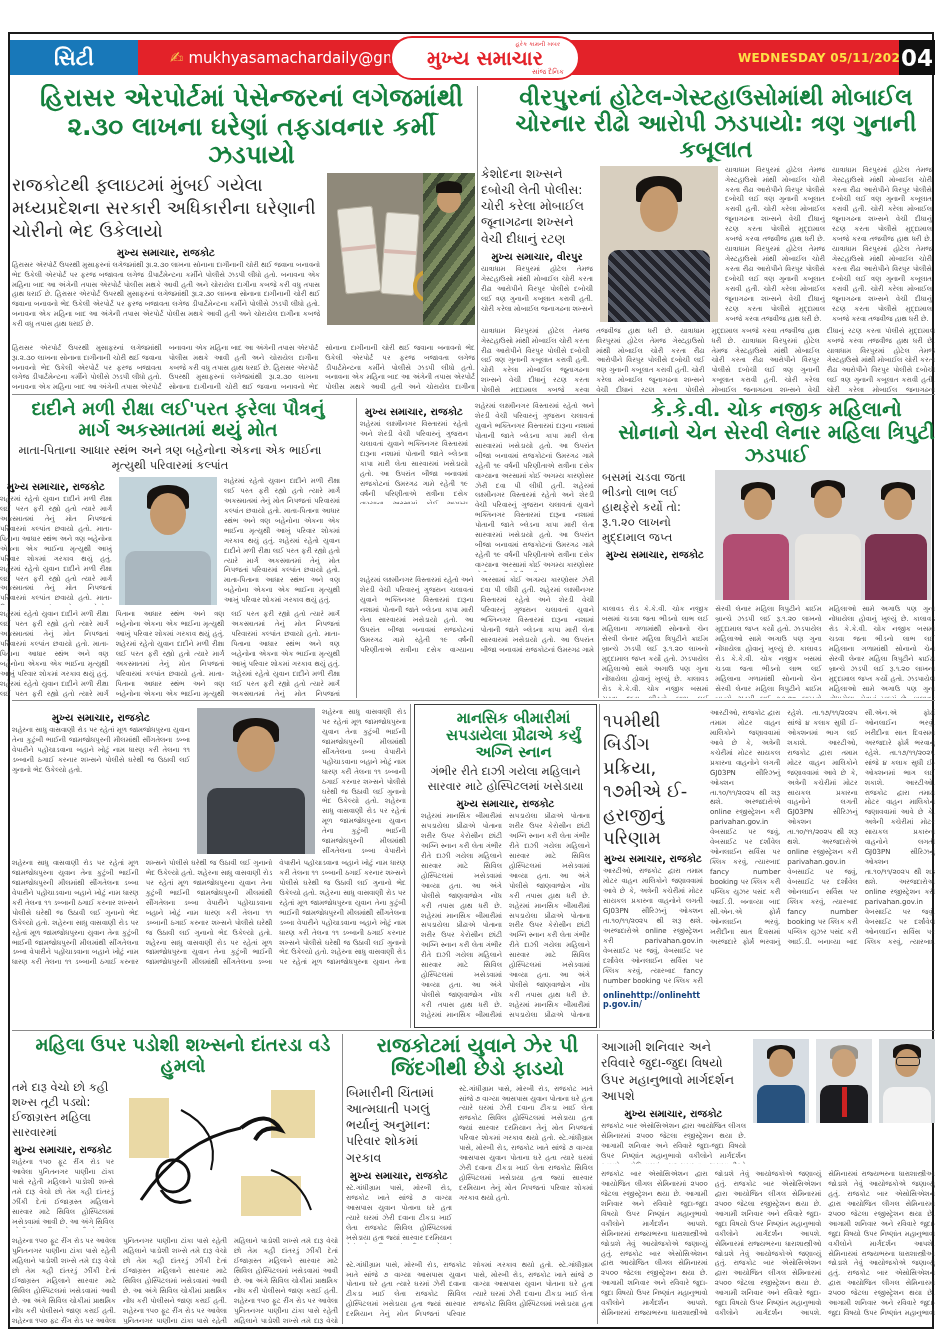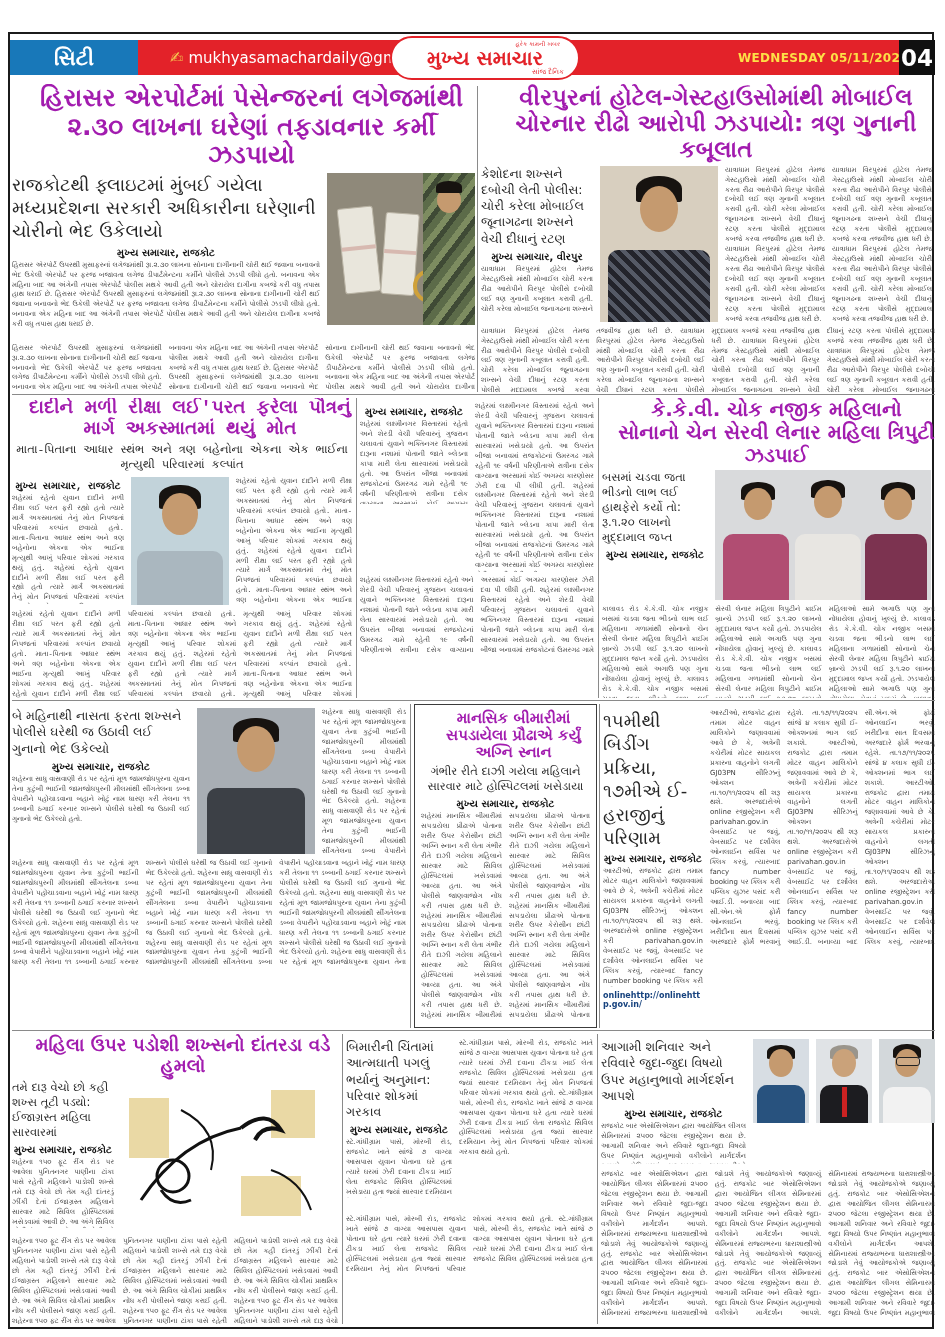--- a/index.html
+++ b/index.html
@@ -18,21 +18,21 @@
   .masthead .mt-top{font-size:6px;color:#e32229;align-self:flex-end;margin-right:18px;}
   .masthead .mt-title{font-size:20px;font-weight:800;color:#e32229;line-height:1;}
   .masthead .mt-bot{font-size:7px;color:#e32229;align-self:flex-end;margin-right:14px;}
   .hdr-date{position:absolute;right:200px;color:#fde047;font-size:12px;font-weight:bold;letter-spacing:.3px;}
   .hdr-date{right:auto;left:600px;}
   .pageno{position:absolute;left:899px;top:40px;width:36px;height:35px;background:#101010;color:#fff;
     display:flex;align-items:center;justify-content:center;font-size:23px;font-weight:bold;}
 
   
   .art{position:absolute;overflow:hidden;box-sizing:border-box;}
-  .hl{font-weight:800;color:#a21caf;text-align:center;line-height:1.14;margin:0 0 3px 16px;}
+  .hl{font-weight:800;color:#15803d;text-align:center;line-height:1.14;margin:0 0 3px 16px;}
   .h26{font-size:25px;} .h24{font-size:23px;} .h21{font-size:20px;} .h19{font-size:18.5px;} .h16{font-size:15px;}
   .sub{color:#242424;line-height:1.3;text-align:left;}
   .s14{font-size:18px;} .s13{font-size:12.5px;} .s12{font-size:11.5px;}
   .by{font-size:10px;font-weight:bold;color:#111;text-align:center;margin:4px 0 2px 0;}
   .bt{font-size:7px;line-height:1.42;color:#3b3b3b;text-align:justify;overflow:hidden;}
   .c2{column-count:2;column-gap:7px;} .c3{column-count:3;column-gap:7px;} .c4{column-count:4;column-gap:7px;}
   .row{display:flex;gap:7px;}
   .col{min-width:0;}
   .link{font-size:8px;color:#16427e;font-weight:bold;word-break:break-all;margin-top:4px;}
 
@@ -119,21 +119,21 @@
         <div class="hair" style="left:36px;top:10px;width:46px;height:26px;"></div>
         <div class="face" style="left:40px;top:20px;width:38px;height:46px;"></div>
         <div class="torso plaid" style="left:8px;width:102px;height:72px;"></div>
       </div>
       <div class="col bt" style="width:100px;height:156px;">યાત્રાધામ વિરપુરમાં હોટેલ તેમજ ગેસ્ટહાઉસો માંથી મોબાઈલ ચોરી કરતા રીઢા આરોપીને વિરપુર પોલીસે દબોચી લઈ ત્રણ ગુનાની કબૂલાત કરાવી હતી. ચોરી કરેલા મોબાઈલ જૂનાગઢના શખ્સને વેચી દીધાનું રટણ કરતા પોલીસે મુદ્દામાલ કબજે કરવા તજવીજ હાથ ધરી છે. યાત્રાધામ વિરપુરમાં હોટેલ તેમજ ગેસ્ટહાઉસો માંથી મોબાઈલ ચોરી કરતા રીઢા આરોપીને વિરપુર પોલીસે દબોચી લઈ ત્રણ ગુનાની કબૂલાત કરાવી હતી. ચોરી કરેલા મોબાઈલ જૂનાગઢના શખ્સને વેચી દીધાનું રટણ કરતા પોલીસે મુદ્દામાલ કબજે કરવા તજવીજ હાથ ધરી છે. </div>
       <div class="col bt" style="width:100px;height:156px;">યાત્રાધામ વિરપુરમાં હોટેલ તેમજ ગેસ્ટહાઉસો માંથી મોબાઈલ ચોરી કરતા રીઢા આરોપીને વિરપુર પોલીસે દબોચી લઈ ત્રણ ગુનાની કબૂલાત કરાવી હતી. ચોરી કરેલા મોબાઈલ જૂનાગઢના શખ્સને વેચી દીધાનું રટણ કરતા પોલીસે મુદ્દામાલ કબજે કરવા તજવીજ હાથ ધરી છે. યાત્રાધામ વિરપુરમાં હોટેલ તેમજ ગેસ્ટહાઉસો માંથી મોબાઈલ ચોરી કરતા રીઢા આરોપીને વિરપુર પોલીસે દબોચી લઈ ત્રણ ગુનાની કબૂલાત કરાવી હતી. ચોરી કરેલા મોબાઈલ જૂનાગઢના શખ્સને વેચી દીધાનું રટણ કરતા પોલીસે મુદ્દામાલ કબજે કરવા તજવીજ હાથ ધરી છે. </div>
     </div>
     <div class="bt c4" style="height:76px;margin-top:5px;">યાત્રાધામ વિરપુરમાં હોટેલ તેમજ ગેસ્ટહાઉસો માંથી મોબાઈલ ચોરી કરતા રીઢા આરોપીને વિરપુર પોલીસે દબોચી લઈ ત્રણ ગુનાની કબૂલાત કરાવી હતી. ચોરી કરેલા મોબાઈલ જૂનાગઢના શખ્સને વેચી દીધાનું રટણ કરતા પોલીસે મુદ્દામાલ કબજે કરવા તજવીજ હાથ ધરી છે. યાત્રાધામ વિરપુરમાં હોટેલ તેમજ ગેસ્ટહાઉસો માંથી મોબાઈલ ચોરી કરતા રીઢા આરોપીને વિરપુર પોલીસે દબોચી લઈ ત્રણ ગુનાની કબૂલાત કરાવી હતી. ચોરી કરેલા મોબાઈલ જૂનાગઢના શખ્સને વેચી દીધાનું રટણ કરતા પોલીસે મુદ્દામાલ કબજે કરવા તજવીજ હાથ ધરી છે. યાત્રાધામ વિરપુરમાં હોટેલ તેમજ ગેસ્ટહાઉસો માંથી મોબાઈલ ચોરી કરતા રીઢા આરોપીને વિરપુર પોલીસે દબોચી લઈ ત્રણ ગુનાની કબૂલાત કરાવી હતી. ચોરી કરેલા મોબાઈલ જૂનાગઢના શખ્સને વેચી દીધાનું રટણ કરતા પોલીસે મુદ્દામાલ કબજે કરવા તજવીજ હાથ ધરી છે. યાત્રાધામ વિરપુરમાં હોટેલ તેમજ ગેસ્ટહાઉસો માંથી મોબાઈલ ચોરી કરતા રીઢા આરોપીને વિરપુર પોલીસે દબોચી લઈ ત્રણ ગુનાની કબૂલાત કરાવી હતી. ચોરી કરેલા મોબાઈલ જૂનાગઢના શખ્સને વેચી દીધાનું રટણ કરતા પોલીસે મુદ્દામાલ કબજે કરવા તજવીજ હાથ ધરી છે. </div>
   </div>
 
-  <div class="art" style="left:12px;top:398px;width:340px;height:300px;font-family:Liberation Mono, monospace;">
+  <div class="art" style="left:0;top:398px;width:340px;height:300px;">
     <h1 class="hl h19">દાદીને મળી રીક્ષા લઈ'પરત ફરેલા પૌત્રનું માર્ગ અકસ્માતમાં થયું મોત</h1>
     <div class="sub s12" style="text-align:center;">માતા-પિતાના આધાર સ્થંભ અને ત્રણ બહેનોના એકના એક ભાઈના મૃત્યુથી પરિવારમાં કલ્પાંત</div>
     <div class="row" style="margin-top:4px;">
       <div class="col" style="width:112px;">
         <div class="by">મુખ્ય સમાચાર, રાજકોટ</div>
         <div class="bt" style="height:110px;">શહેરમાં રહેતો યુવાન દાદીને મળી રીક્ષા લઈ પરત ફરી રહ્યો હતો ત્યારે માર્ગ અકસ્માતમાં તેનું મોત નિપજતાં પરિવારમાં કલ્પાંત છવાયો હતો. માતા-પિતાના આધાર સ્થંભ અને ત્રણ બહેનોના એકના એક ભાઈના મૃત્યુથી આખું પરિવાર શોકમાં ગરકાવ થયું હતું. શહેરમાં રહેતો યુવાન દાદીને મળી રીક્ષા લઈ પરત ફરી રહ્યો હતો ત્યારે માર્ગ અકસ્માતમાં તેનું મોત નિપજતાં પરિવારમાં કલ્પાંત છવાયો હતો. માતા-પિતાના આધાર સ્થંભ અને ત્રણ બહેનોના એકના એક ભાઈના મૃત્યુથી આખું પરિવાર શોકમાં ગરકાવ થયું હતું. </div>
       </div>
       <div class="photo" style="width:98px;height:128px;background:#c2d3da;">
         <div class="hair" style="left:28px;top:8px;width:42px;height:24px;"></div>
         <div class="face" style="left:31px;top:16px;width:36px;height:42px;"></div>
@@ -173,21 +173,20 @@
         <div class="face" style="left:169px;top:18px;width:28px;height:32px;"></div>
         <div class="torso" style="left:150px;width:62px;height:66px;background:#7c3350;"></div>
       </div>
     </div>
     <div class="bt c3" style="height:112px;margin-top:5px;">કાલાવડ રોડ કે.કે.વી. ચોક નજીક બસમાં ચડવા જતા ભીડનો લાભ લઈ મહિલાના ગળામાંથી સોનાનો ચેન સેરવી લેનાર મહિલા ત્રિપુટીને ક્રાઈમ બ્રાન્ચે ઝડપી લઈ રૂ.૧.૨૦ લાખનો મુદ્દામાલ જપ્ત કર્યો હતો. ઝડપાયેલ મહિલાઓ સામે અગાઉ પણ ગુના નોંધાયેલા હોવાનું ખુલ્યું છે. કાલાવડ રોડ કે.કે.વી. ચોક નજીક બસમાં ચડવા જતા ભીડનો લાભ લઈ મહિલાના ગળામાંથી સોનાનો ચેન સેરવી લેનાર મહિલા ત્રિપુટીને ક્રાઈમ બ્રાન્ચે ઝડપી લઈ રૂ.૧.૨૦ લાખનો મુદ્દામાલ જપ્ત કર્યો હતો. ઝડપાયેલ મહિલાઓ સામે અગાઉ પણ ગુના નોંધાયેલા હોવાનું ખુલ્યું છે. કાલાવડ રોડ કે.કે.વી. ચોક નજીક બસમાં ચડવા જતા ભીડનો લાભ લઈ મહિલાના ગળામાંથી સોનાનો ચેન સેરવી લેનાર મહિલા ત્રિપુટીને ક્રાઈમ બ્રાન્ચે ઝડપી લઈ રૂ.૧.૨૦ લાખનો મુદ્દામાલ જપ્ત કર્યો હતો. ઝડપાયેલ મહિલાઓ સામે અગાઉ પણ ગુના નોંધાયેલા હોવાનું ખુલ્યું છે. કાલાવડ રોડ કે.કે.વી. ચોક નજીક બસમાં ચડવા જતા ભીડનો લાભ લઈ મહિલાના ગળામાંથી સોનાનો ચેન સેરવી લેનાર મહિલા ત્રિપુટીને ક્રાઈમ બ્રાન્ચે ઝડપી લઈ રૂ.૧.૨૦ લાખનો મુદ્દામાલ જપ્ત કર્યો હતો. ઝડપાયેલ મહિલાઓ સામે અગાઉ પણ ગુના નોંધાયેલા હોવાનું ખુલ્યું છે. કાલાવડ રોડ કે.કે.વી. ચોક નજીક બસમાં ચડવા જતા ભીડનો લાભ લઈ મહિલાના ગળામાંથી સોનાનો ચેન સેરવી લેનાર મહિલા ત્રિપુટીને ક્રાઈમ બ્રાન્ચે ઝડપી લઈ રૂ.૧.૨૦ લાખનો મુદ્દામાલ જપ્ત કર્યો હતો. ઝડપાયેલ મહિલાઓ સામે અગાઉ પણ ગુના નોંધાયેલા હોવાનું ખુલ્યું છે. </div>
   </div>
 
   <div class="art" style="left:12px;top:704px;width:394px;height:324px;">
     <div class="row" style="margin-top:4px;">
       <div class="col" style="width:178px;">
-        <div class="sub s13">બે મહિનાથી નાસતા ફરતા શખ્સને પોલીસે ઘરેથી જ ઉઠાવી લઈ ગુનાનો ભેદ ઉકેલ્યો</div>
         <div class="by">મુખ્ય સમાચાર, રાજકોટ</div>
         <div class="bt" style="height:62px;">શહેરના સાધુ વાસવાણી રોડ પર રહેતાં મૂળ જામજોધપુરના યુવાન તેના કુટુંબી ભાઈની જામજોધપુરની મીલમાંથી સીંગતેલના ડબ્બા વેપારીને પહોંચાડવાના બહાને ખોટું નામ ધારણ કરી તેલના ૧૧ ડબ્બાની ઠગાઈ કરનાર શખ્સને પોલીસે ઘરેથી જ ઉઠાવી લઈ ગુનાનો ભેદ ઉકેલ્યો હતો. </div>
       </div>
       <div class="photo" style="width:118px;height:146px;background:#a8aeb4;">
         <div class="hair" style="left:36px;top:10px;width:46px;height:24px;"></div>
         <div class="face" style="left:40px;top:18px;width:38px;height:46px;"></div>
         <div class="torso" style="left:10px;width:98px;height:66px;background:#3c4046;"></div>
       </div>
       <div class="col bt" style="flex:1;height:146px;">શહેરના સાધુ વાસવાણી રોડ પર રહેતાં મૂળ જામજોધપુરના યુવાન તેના કુટુંબી ભાઈની જામજોધપુરની મીલમાંથી સીંગતેલના ડબ્બા વેપારીને પહોંચાડવાના બહાને ખોટું નામ ધારણ કરી તેલના ૧૧ ડબ્બાની ઠગાઈ કરનાર શખ્સને પોલીસે ઘરેથી જ ઉઠાવી લઈ ગુનાનો ભેદ ઉકેલ્યો હતો. શહેરના સાધુ વાસવાણી રોડ પર રહેતાં મૂળ જામજોધપુરના યુવાન તેના કુટુંબી ભાઈની જામજોધપુરની મીલમાંથી સીંગતેલના ડબ્બા વેપારીને પહોંચાડવાના બહાને ખોટું નામ ધારણ કરી તેલના ૧૧ ડબ્બાની ઠગાઈ કરનાર શખ્સને પોલીસે ઘરેથી જ ઉઠાવી લઈ ગુનાનો ભેદ ઉકેલ્યો હતો. </div>
     </div>
@@ -232,20 +231,21 @@
           <path d="M150 90 q 30 10 40 40" stroke="#111" stroke-width="2" fill="none"></path>
           <circle cx="52" cy="96" r="16" stroke="#111" stroke-width="3" fill="none"></circle>
           <path d="M40 110 q 12 18 30 10" stroke="#111" stroke-width="3" fill="none"></path>
         </svg>
       </div>
     </div>
     <div class="bt c3" style="height:96px;margin-top:5px;">શહેરના ૧૫૦ ફૂટ રીંગ રોડ પર આવેલા પુનિતનગર પાણીના ટાંકા પાસે રહેતી મહિલાને પાડોશી શખ્સે તમે દારૂ વેચો છો તેમ કહી દાંતરડું ઝીંકી દેતાં ઈજાગ્રસ્ત મહિલાને સારવાર માટે સિવિલ હોસ્પિટલમાં ખસેડવામાં આવી છે. આ અંગે સિવિલ ચોકીમાં પ્રાથમિક નોંધ કરી પોલીસને જાણ કરાઈ હતી. શહેરના ૧૫૦ ફૂટ રીંગ રોડ પર આવેલા પુનિતનગર પાણીના ટાંકા પાસે રહેતી મહિલાને પાડોશી શખ્સે તમે દારૂ વેચો છો તેમ કહી દાંતરડું ઝીંકી દેતાં ઈજાગ્રસ્ત મહિલાને સારવાર માટે સિવિલ હોસ્પિટલમાં ખસેડવામાં આવી છે. આ અંગે સિવિલ ચોકીમાં પ્રાથમિક નોંધ કરી પોલીસને જાણ કરાઈ હતી. શહેરના ૧૫૦ ફૂટ રીંગ રોડ પર આવેલા પુનિતનગર પાણીના ટાંકા પાસે રહેતી મહિલાને પાડોશી શખ્સે તમે દારૂ વેચો છો તેમ કહી દાંતરડું ઝીંકી દેતાં ઈજાગ્રસ્ત મહિલાને સારવાર માટે સિવિલ હોસ્પિટલમાં ખસેડવામાં આવી છે. આ અંગે સિવિલ ચોકીમાં પ્રાથમિક નોંધ કરી પોલીસને જાણ કરાઈ હતી. શહેરના ૧૫૦ ફૂટ રીંગ રોડ પર આવેલા પુનિતનગર પાણીના ટાંકા પાસે રહેતી મહિલાને પાડોશી શખ્સે તમે દારૂ વેચો છો તેમ કહી દાંતરડું ઝીંકી દેતાં ઈજાગ્રસ્ત મહિલાને સારવાર માટે સિવિલ હોસ્પિટલમાં ખસેડવામાં આવી છે. આ અંગે સિવિલ ચોકીમાં પ્રાથમિક નોંધ કરી પોલીસને જાણ કરાઈ હતી. </div>
   </div>
 
   <div class="art" style="left:346px;top:1034px;width:247px;height:290px;">
+    <h1 class="hl h21">રાજકોટમાં યુવાને ઝેર પી જિંદગીથી છેડો ફાડયો</h1>
     <div class="row" style="margin-top:5px;">
       <div class="col" style="width:106px;">
         <div class="sub s13">બિમારીની ચિંતામાં આત્મઘાતી પગલું ભર્યાનું અનુમાન: પરિવાર શોકમાં ગરકાવ</div>
         <div class="by">મુખ્ય સમાચાર, રાજકોટ</div>
         <div class="bt" style="height:60px;">સ્ટે.ગાંધીગ્રામ પાસે, મોરબી રોડ, રાજકોટ ખાતે સાંજે ૭ વાગ્યા આસપાસ યુવાન પોતાના ઘરે હતા ત્યારે ઘરમાં ઝેરી દવાના ટીકડા ખાઈ લેતા રાજકોટ સિવિલ હોસ્પિટલમાં ખસેડાયા હતા જ્યાં સારવાર દરમિયાન તેનું મોત નિપજતાં પરિવાર શોકમાં ગરકાવ થયો હતો. </div>
       </div>
       <div class="col bt" style="flex:1;height:172px;">સ્ટે.ગાંધીગ્રામ પાસે, મોરબી રોડ, રાજકોટ ખાતે સાંજે ૭ વાગ્યા આસપાસ યુવાન પોતાના ઘરે હતા ત્યારે ઘરમાં ઝેરી દવાના ટીકડા ખાઈ લેતા રાજકોટ સિવિલ હોસ્પિટલમાં ખસેડાયા હતા જ્યાં સારવાર દરમિયાન તેનું મોત નિપજતાં પરિવાર શોકમાં ગરકાવ થયો હતો. સ્ટે.ગાંધીગ્રામ પાસે, મોરબી રોડ, રાજકોટ ખાતે સાંજે ૭ વાગ્યા આસપાસ યુવાન પોતાના ઘરે હતા ત્યારે ઘરમાં ઝેરી દવાના ટીકડા ખાઈ લેતા રાજકોટ સિવિલ હોસ્પિટલમાં ખસેડાયા હતા જ્યાં સારવાર દરમિયાન તેનું મોત નિપજતાં પરિવાર શોકમાં ગરકાવ થયો હતો. </div>
     </div>
     <div class="bt c2" style="height:62px;margin-top:4px;">સ્ટે.ગાંધીગ્રામ પાસે, મોરબી રોડ, રાજકોટ ખાતે સાંજે ૭ વાગ્યા આસપાસ યુવાન પોતાના ઘરે હતા ત્યારે ઘરમાં ઝેરી દવાના ટીકડા ખાઈ લેતા રાજકોટ સિવિલ હોસ્પિટલમાં ખસેડાયા હતા જ્યાં સારવાર દરમિયાન તેનું મોત નિપજતાં પરિવાર શોકમાં ગરકાવ થયો હતો. સ્ટે.ગાંધીગ્રામ પાસે, મોરબી રોડ, રાજકોટ ખાતે સાંજે ૭ વાગ્યા આસપાસ યુવાન પોતાના ઘરે હતા ત્યારે ઘરમાં ઝેરી દવાના ટીકડા ખાઈ લેતા રાજકોટ સિવિલ હોસ્પિટલમાં ખસેડાયા હતા જ્યાં સારવાર દરમિયાન તેનું મોત નિપજતાં પરિવાર શોકમાં ગરકાવ થયો હતો. </div>
   </div>

